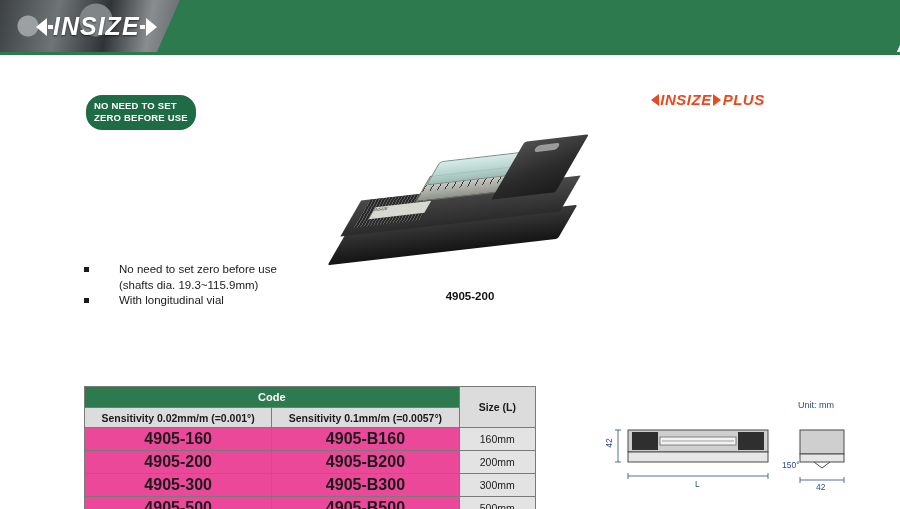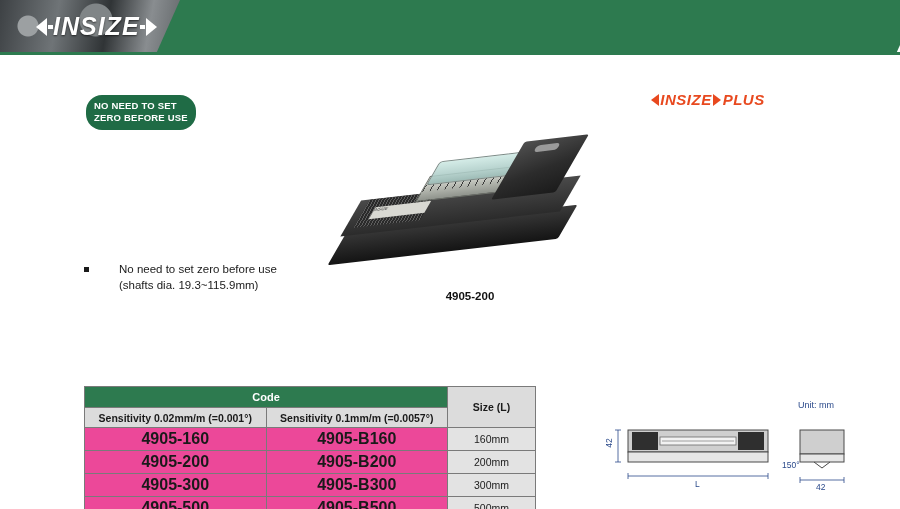--- a/index.html
+++ b/index.html
@@ -250,21 +250,21 @@
     top: 386px;
     left: 84px;
     width: 452px;
     border-collapse: collapse;
     font-size: 11px;
     color: #1a1a1a;
   }
   table.spec th, table.spec td {
     border: 1px solid #7a7a7a;
     text-align: center;
-    padding: 2px 12px;
+    padding: 2px 3px;
     height: 15px;
   }
   table.spec th.code-group {
     background: #2d7a4f;
     color: #ffffff;
     font-weight: bold;
     height: 16px;
   }
   table.spec th.sub {
     background: #dcdcdc;
@@ -335,20 +335,24 @@
 
 <div class="features">
   <div class="feature-row">
     <span class="bullet"></span>
     <span class="feature-text">No need to set zero before use</span>
   </div>
   <div class="feature-row">
     <span class="bullet" style="background:transparent"></span>
     <span class="feature-text">(shafts dia. 19.3~115.9mm)</span>
   </div>
+  <div class="feature-row">
+    <span class="bullet"></span>
+    <span class="feature-text">With longitudinal vial</span>
+  </div>
 </div>
 
 <div class="photo-wrap">
   <div class="lvl-base"></div>
   <div class="lvl-body"></div>
   <div class="lvl-knurl"></div>
   <div class="lvl-label">INSIZE</div>
   <div class="lvl-vial">
     <div class="lvl-vial-scale"></div>
   </div>

